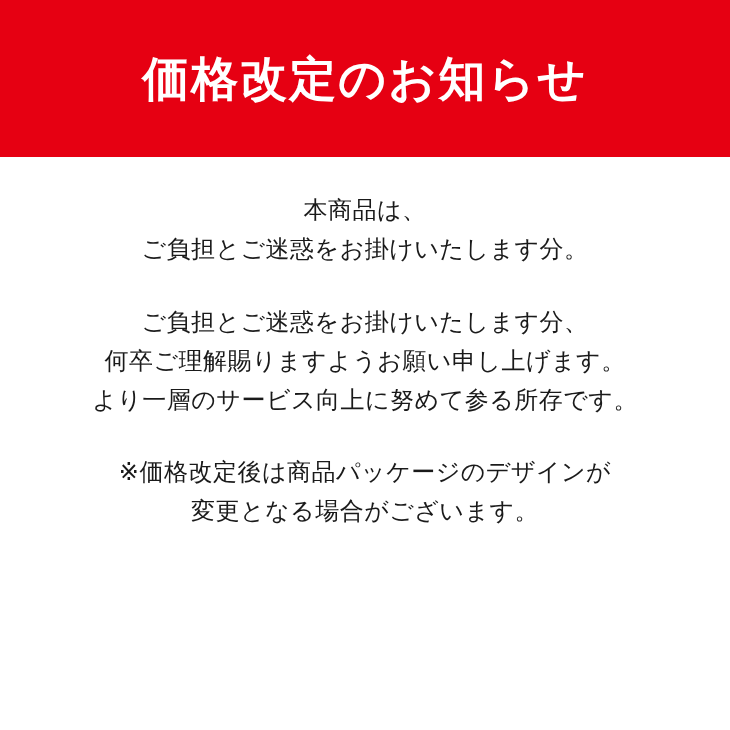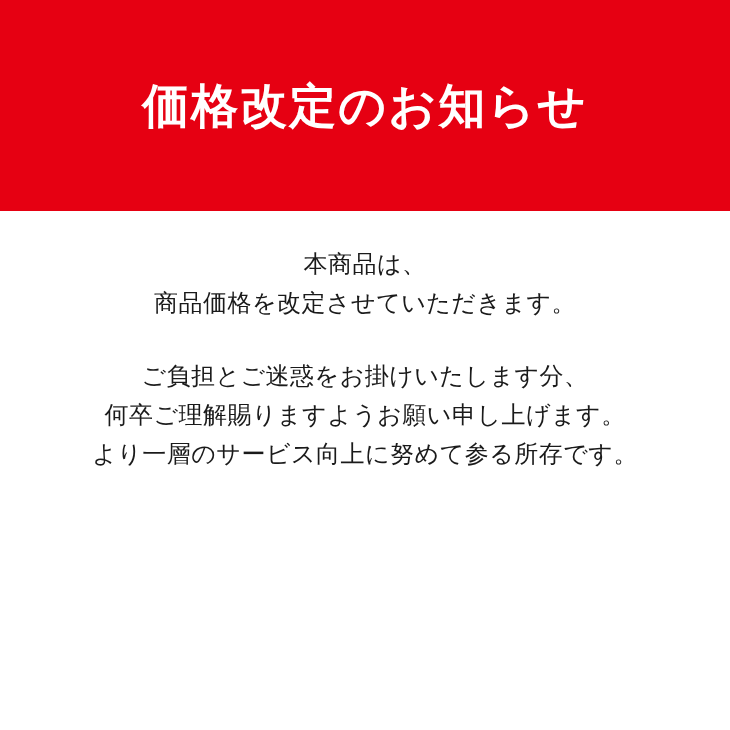--- a/index.html
+++ b/index.html
@@ -15,21 +15,21 @@
   }
   .notice {
     width: 730px;
     height: 730px;
     position: relative;
     background: #ffffff;
     box-sizing: border-box;
   }
   .banner {
     width: 730px;
-    height: 211px;
+    height: 157px;
     background: #e60012;
     display: flex;
     align-items: center;
     justify-content: center;
     box-sizing: border-box;
   }
   .banner-title {
     color: #ffffff;
     font-size: 47px;
     font-weight: bold;
@@ -63,24 +63,28 @@
 <div class="notice">
 
   <div class="banner">
     <h1 class="banner-title">価格改定のお知らせ</h1>
   </div>
 
   <div class="body-area">
 
     <p class="para">
       <span class="line">本商品は、</span>
-      <span class="line">商品価格を改定させていただきます。</span>
+      <span class="line">ご負担とご迷惑をお掛けいたします分。</span>
     </p>
 
     <p class="para">
       <span class="line">ご負担とご迷惑をお掛けいたします分、</span>
       <span class="line">何卒ご理解賜りますようお願い申し上げます。</span>
       <span class="line">より一層のサービス向上に努めて参る所存です。</span>
     </p>
 
+    <p class="para">
+      <span class="line">※価格改定後は商品パッケージのデザインが</span>
+      <span class="line">変更となる場合がございます。</span>
+    </p>
 
   </div>
 </div>
 
 </body></html>

